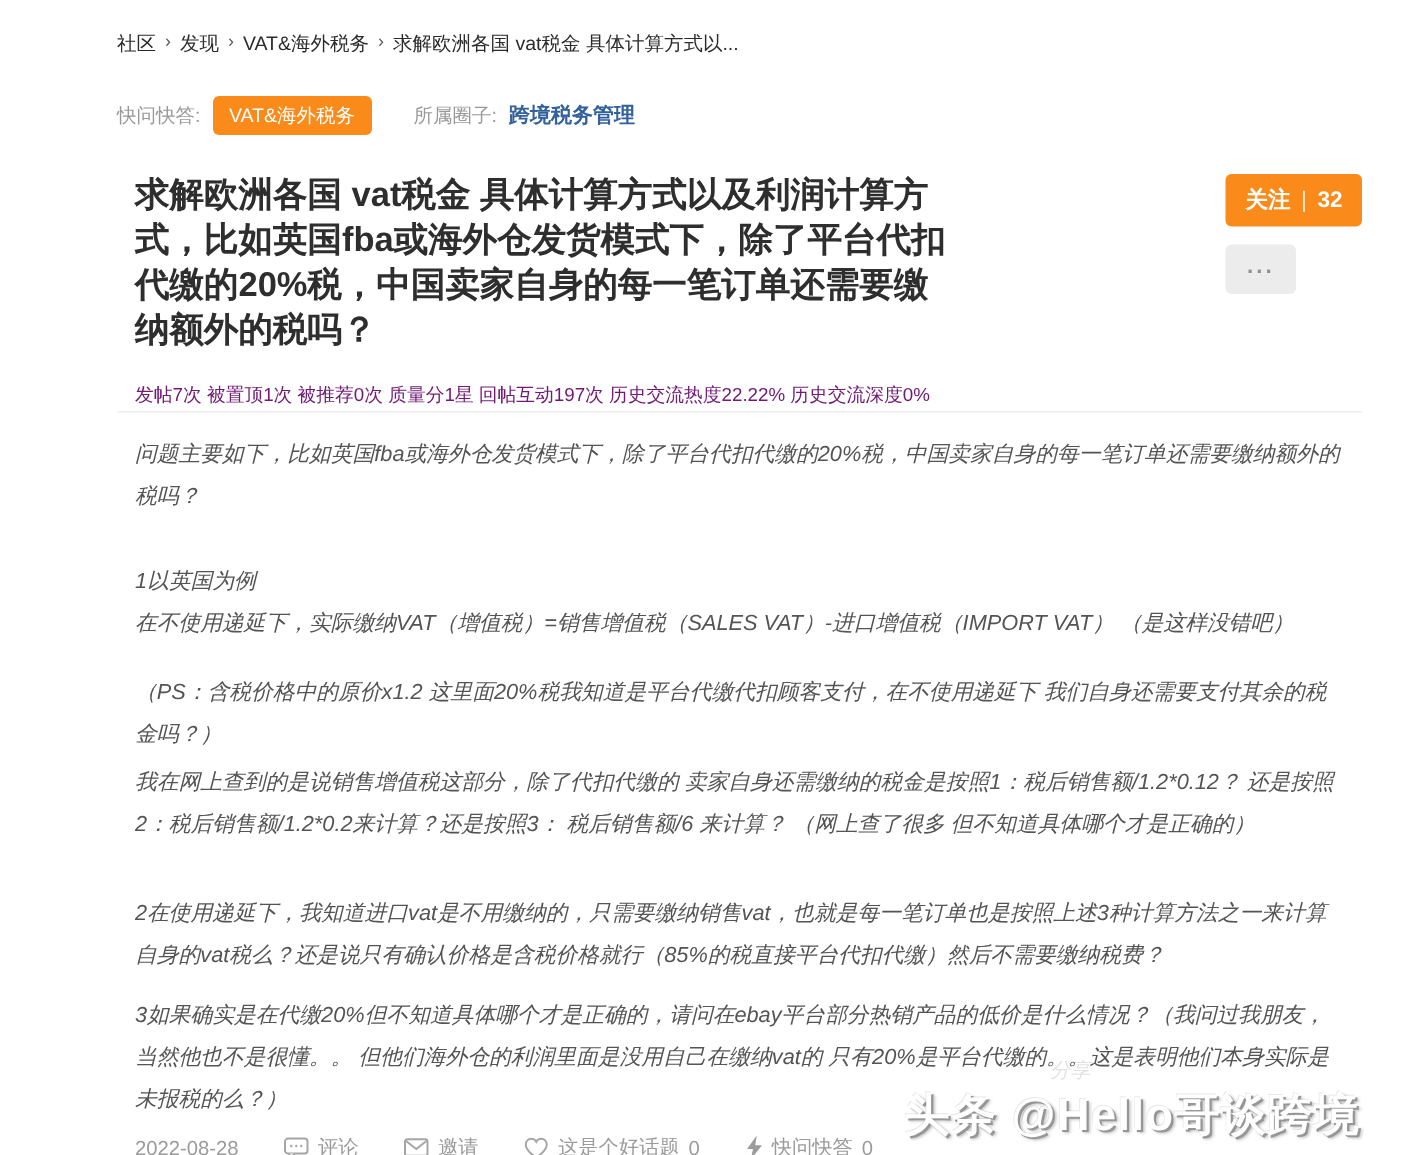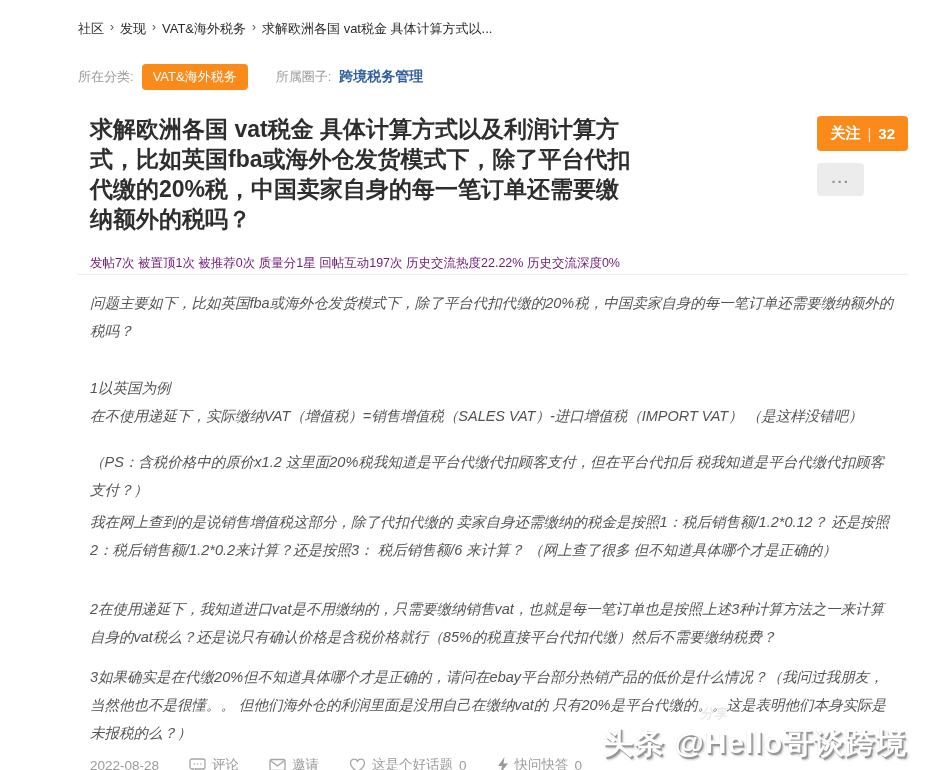--- a/index.html
+++ b/index.html
@@ -177,21 +177,21 @@
     <span class="crumb">社区</span>
     <span class="sep">›</span>
     <span class="crumb">发现</span>
     <span class="sep">›</span>
     <span class="crumb">VAT&amp;海外税务</span>
     <span class="sep">›</span>
     <span class="crumb">求解欧洲各国 vat税金 具体计算方式以...</span>
   </div>
 
   <div class="tags-row">
-    <span class="tag-label">所在分类:</span>
+    <span class="tag-label">快问快答:</span>
     <span class="category-badge">VAT&amp;海外税务</span>
     <span class="tag-label circle-label">所属圈子:</span>
     <span class="circle-link">跨境税务管理</span>
   </div>
 
   <div class="title-row">
     <h1 class="post-title">求解欧洲各国 vat税金 具体计算方式以及利润计算方式，比如英国fba或海外仓发货模式下，除了平台代扣代缴的20%税，中国卖家自身的每一笔订单还需要缴纳额外的税吗？</h1>
     <div class="title-actions">
       <button class="follow-btn">
         <span>关注</span>
@@ -203,21 +203,21 @@
   </div>
 
   <div class="stats-row">发帖7次 被置顶1次 被推荐0次 质量分1星 回帖互动197次 历史交流热度22.22% 历史交流深度0%</div>
 
   <div class="divider-line"></div>
 
   <div class="post-body">
     <p class="p0">问题主要如下，比如英国fba或海外仓发货模式下，除了平台代扣代缴的20%税，中国卖家自身的每一笔订单还需要缴纳额外的税吗？</p>
     <p class="p1">1以英国为例</p>
     <p class="p2">在不使用递延下，实际缴纳VAT（增值税）=销售增值税（SALES VAT）-进口增值税（IMPORT VAT） （是这样没错吧）</p>
-    <p class="p3">（PS：含税价格中的原价x1.2 这里面20%税我知道是平台代缴代扣顾客支付，但在平台代扣后  税我知道是平台代缴代扣顾客支付？）</p>
+    <p class="p3">（PS：含税价格中的原价x1.2 这里面20%税我知道是平台代缴代扣顾客支付，在不使用递延下  我们自身还需要支付其余的税金吗？）</p>
     <p class="p4">我在网上查到的是说销售增值税这部分，除了代扣代缴的 卖家自身还需缴纳的税金是按照1：税后销售额/1.2*0.12？  还是按照2：税后销售额/1.2*0.2来计算？还是按照3： 税后销售额/6 来计算？ （网上查了很多 但不知道具体哪个才是正确的）</p>
     <p class="p5">2在使用递延下，我知道进口vat是不用缴纳的，只需要缴纳销售vat，也就是每一笔订单也是按照上述3种计算方法之一来计算自身的vat税么？还是说只有确认价格是含税价格就行（85%的税直接平台代扣代缴）然后不需要缴纳税费？</p>
     <p class="p6">3如果确实是在代缴20%但不知道具体哪个才是正确的，请问在ebay平台部分热销产品的低价是什么情况？（我问过我朋友，当然他也不是很懂。。 但他们海外仓的利润里面是没用自己在缴纳vat的  只有20%是平台代缴的。。这是表明他们本身实际是未报税的么？）</p>
   </div>
 
   <div class="footer-row">
     <span class="post-date">2022-08-28</span>
 
     <span class="footer-item">
       <span>

